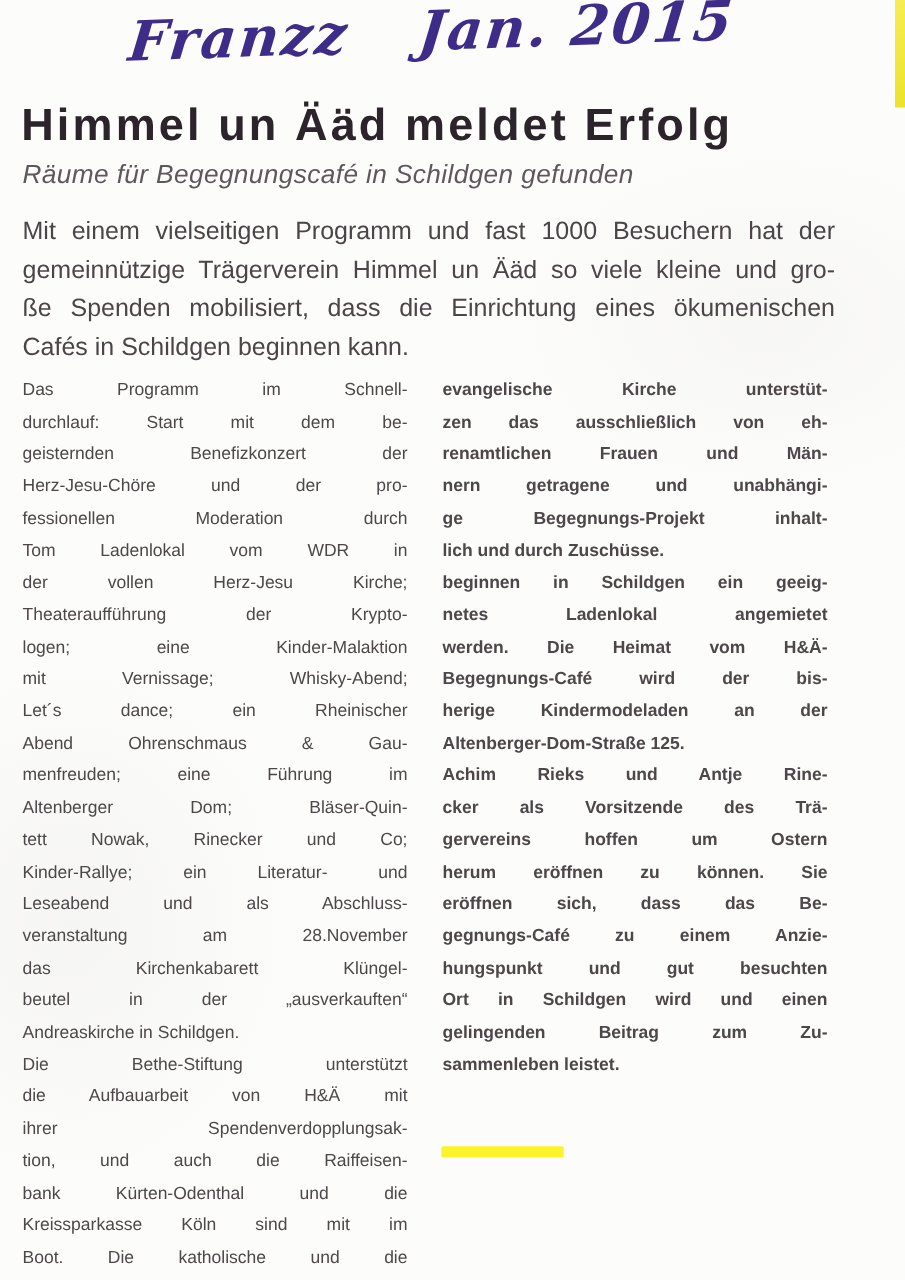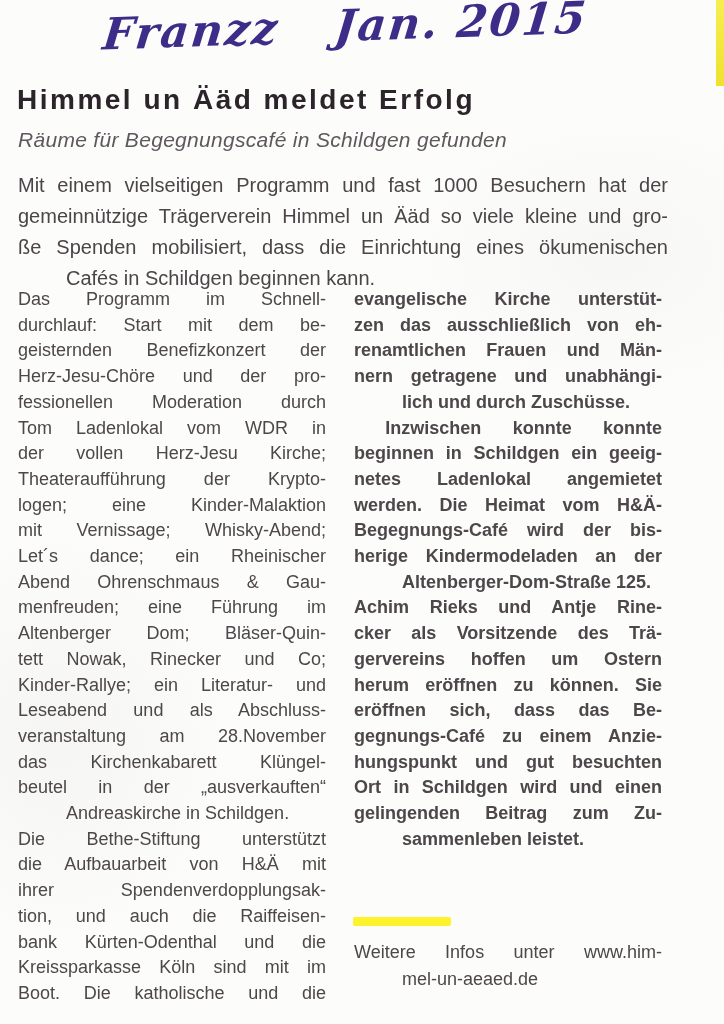--- a/index.html
+++ b/index.html
@@ -39,21 +39,21 @@
     letter-spacing: 2px;
     color: #3e2c89;
     transform: rotate(-2deg) skewX(-8deg);
     white-space: nowrap;
   }
   .title {
     position: absolute;
     left: 17px;
     top: 78px;
     margin: 0;
-    font-size: 28px;
+    font-size: 36px;
     line-height: 44px;
     font-weight: bold;
     letter-spacing: 2.5px;
     color: #2b242a;
     white-space: nowrap;
   }
   .subtitle {
     position: absolute;
     left: 18px;
     top: 126px;
@@ -70,23 +70,23 @@
     position: absolute;
     left: 18px;
     top: 170px;
     width: 650px;
     font-size: 20px;
     line-height: 31px;
     color: #4b4449;
   }
   .col {
     position: absolute;
-    top: 287px;
+    top: 299px;
     width: 308px;
-    font-size: 18px;
+    font-size: 14px;
     line-height: 25.7px;
     color: #4d474b;
   }
   .col.left  { left: 18px; }
   .col.right { left: 354px; font-weight: bold; }
   .footer {
     position: absolute;
     left: 354px;
     top: 939px;
     width: 308px;
@@ -103,21 +103,20 @@
     border-radius: 2px;
     background: #fdf32b;
   }
   .line {
     text-align: justify;
     text-align-last: justify;
     white-space: pre-wrap;
   }
   .line.endp {
     text-align-last: left;
-    margin-left: 48px;
   }
 </style>
 </head>
 <body>
 
 <div class="page">
 
   <div class="edge-strip"></div>
 
   <div class="handwriting">
@@ -165,40 +164,36 @@
       <div class="line">bank Kürten-Odenthal und die</div>
       <div class="line">Kreissparkasse Köln sind mit im</div>
       <div class="line">Boot. Die katholische und die</div>
     </div>
 
   <div class="col right">
       <div class="line">evangelische Kirche unterstüt-</div>
       <div class="line">zen das ausschließlich von eh-</div>
       <div class="line">renamtlichen Frauen und Män-</div>
       <div class="line">nern getragene und unabhängi-</div>
+      <div class="line">ge Begegnungs-Projekt inhalt-</div>
       <div class="line endp">lich und durch Zuschüsse.</div>
-      <div class="line"> Inzwischen konnte konnte</div>
       <div class="line">beginnen in Schildgen ein geeig-</div>
       <div class="line">netes Ladenlokal angemietet</div>
       <div class="line">werden. Die Heimat vom H&amp;Ä-</div>
       <div class="line">Begegnungs-Café wird der bis-</div>
       <div class="line">herige Kindermodeladen an der</div>
       <div class="line endp">Altenberger-Dom-Straße 125.</div>
       <div class="line">Achim Rieks und Antje Rine-</div>
       <div class="line">cker als Vorsitzende des Trä-</div>
       <div class="line">gervereins hoffen um Ostern</div>
       <div class="line">herum eröffnen zu können. Sie</div>
       <div class="line">eröffnen sich, dass das Be-</div>
       <div class="line">gegnungs-Café zu einem Anzie-</div>
       <div class="line">hungspunkt und gut besuchten</div>
       <div class="line">Ort in Schildgen wird und einen</div>
       <div class="line">gelingenden Beitrag zum Zu-</div>
       <div class="line endp">sammenleben leistet.</div>
     </div>
 
   <div class="highlight"></div>
 
-  <div class="footer">
-      <div class="line">Weitere Infos unter www.him-</div>
-      <div class="line endp">mel-un-aeaed.de</div>
-    </div>
 
 </div>
 
 </body></html>

